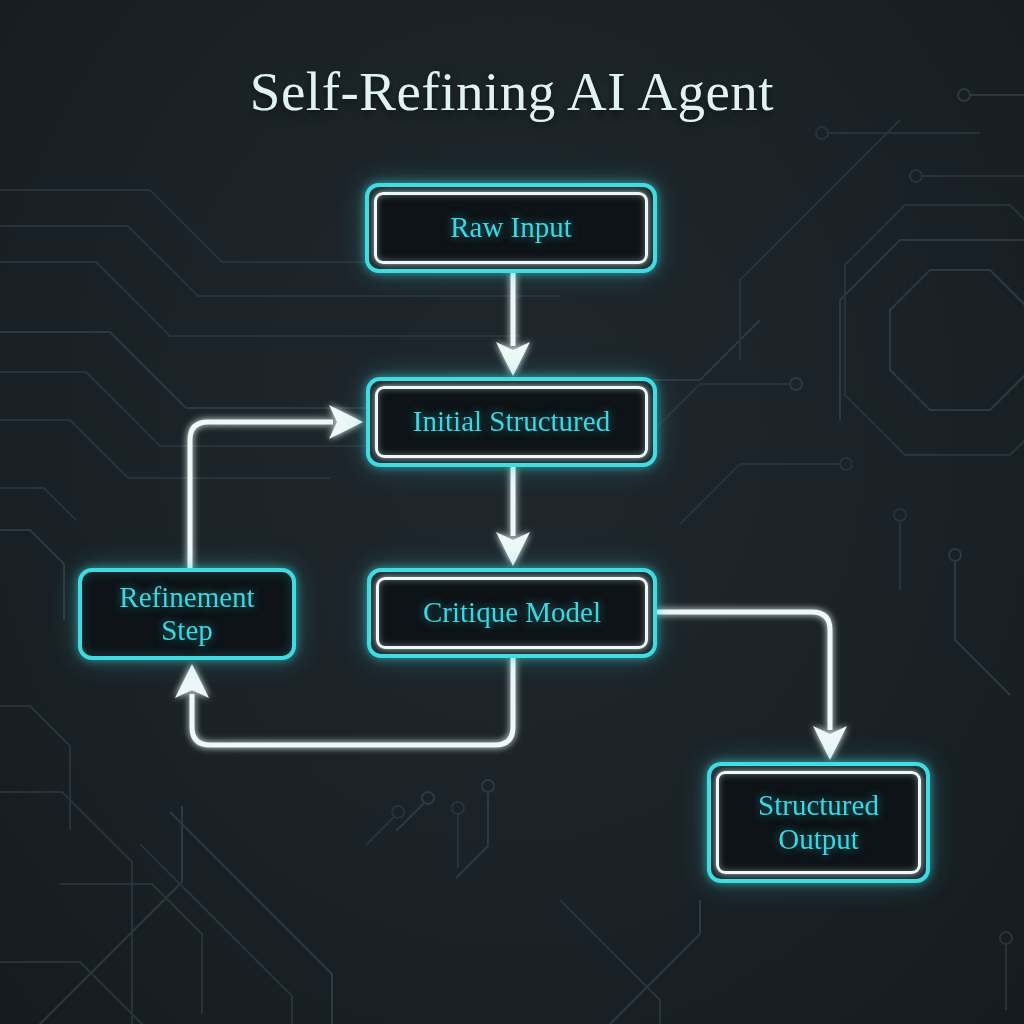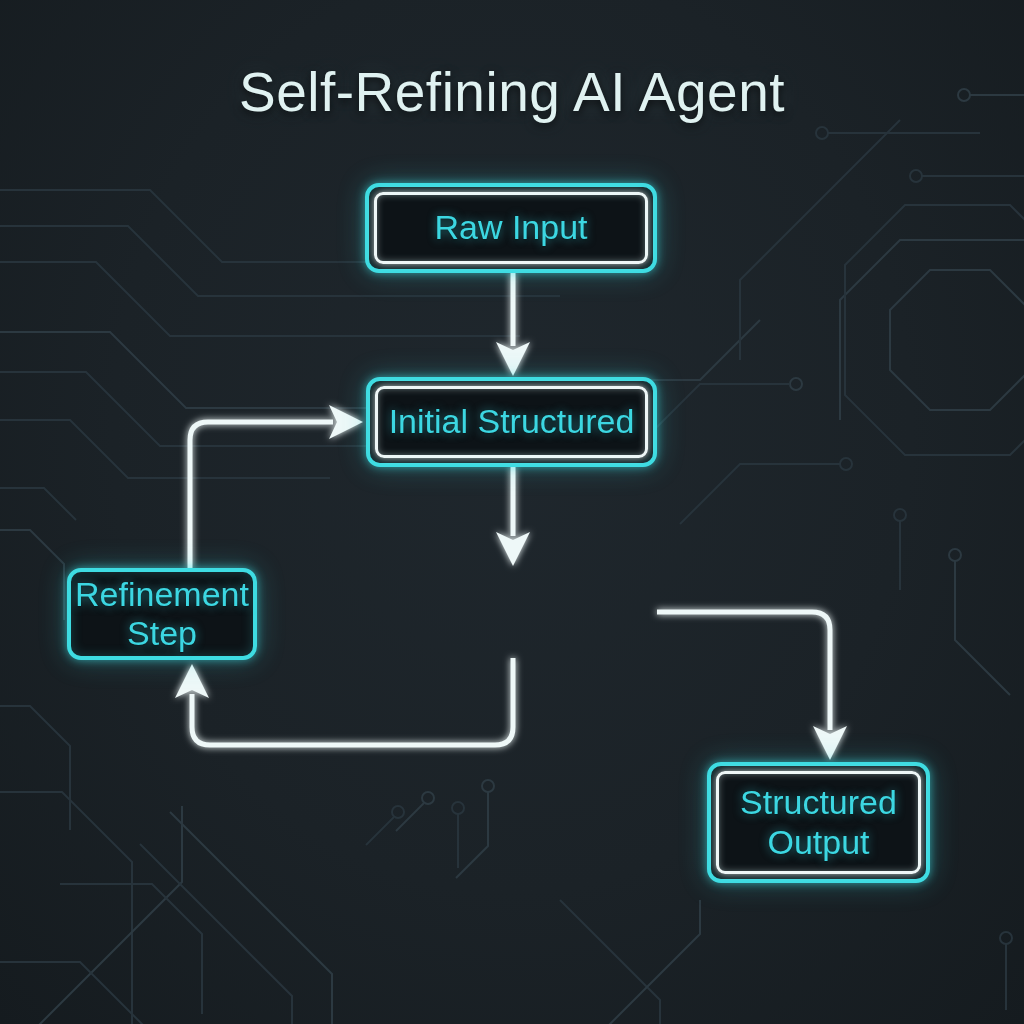--- a/index.html
+++ b/index.html
@@ -1,19 +1,19 @@
 <!DOCTYPE html>
 <html><head>
 <meta charset="utf-8">
 <style>
   html,body{margin:0;padding:0;background:#0e1318;}
   .stage{
     position:relative;width:1024px;height:1024px;overflow:hidden;
     background:radial-gradient(ellipse at 50% 42%, #1f272d 0%, #1b2227 55%, #151b1f 100%);
-    font-family:Liberation Sans, sans-serif;
+    font-family:Liberation Serif, serif;
   }
   .bg-svg,.conn-svg{position:absolute;left:0;top:0;width:1024px;height:1024px;}
   .title{
     position:absolute;left:0;top:62px;width:1024px;margin:0;
     text-align:center;font-size:55px;line-height:1.1;font-weight:500;
     color:#e0f2f1;letter-spacing:.5px;
     text-shadow:0 3px 8px rgba(0,0,0,.7),0 0 22px rgba(170,235,235,.14);
   }
   .node{
     position:absolute;box-sizing:border-box;border:4px solid #3edce2;border-radius:14px;
@@ -21,28 +21,28 @@
     box-shadow:0 0 10px rgba(62,220,226,.6),0 0 28px rgba(62,220,226,.28),inset 0 0 12px rgba(62,220,226,.22);
     display:flex;align-items:center;justify-content:center;
   }
   .node .inner{
     position:absolute;inset:5px;border:3px solid #eef7f7;border-radius:9px;
     box-shadow:0 0 7px rgba(240,255,255,.75),inset 0 0 7px rgba(240,255,255,.38);
     display:flex;align-items:center;justify-content:center;text-align:center;
   }
   .node.single .inner{border:none;box-shadow:none;}
   .label{
-    color:#3cd7e2;font-size:34px;font-weight:500;line-height:1.15;text-align:center;
+    color:#3cd7e2;font-size:29px;font-weight:500;line-height:1.15;text-align:center;
     text-shadow:0 0 10px rgba(60,215,226,.55),0 1px 2px rgba(0,0,0,.6);
   }
   .label.wrap{max-width:175px;}
   .node-raw{left:365px;top:183px;width:292px;height:90px;}
   .node-initial{left:366px;top:377px;width:291px;height:90px;}
   .node-critique{left:367px;top:568px;width:290px;height:90px;}
-  .node-refine{left:67px;top:568px;width:190px;height:92px;}
+  .node-refine{left:78px;top:568px;width:218px;height:92px;}
   .node-output{left:707px;top:762px;width:223px;height:121px;}
   .circuit{stroke:#27333b;stroke-width:2;fill:none;}
   .circuit.lt{stroke:#2c3941;}
   .flowline{stroke:#eef8f8;stroke-width:5;fill:none;stroke-linejoin:round;}
   .flowhead{fill:#eef8f8;stroke:none;}
 </style>
 </head>
 <body>
 
 <div class="stage">
@@ -145,20 +145,25 @@
       <span class="label">Raw Input</span>
     </div>
   </div>
 
   <div class="node node-initial">
     <div class="inner">
       <span class="label">Initial Structured</span>
     </div>
   </div>
 
+  <div class="node node-critique">
+    <div class="inner">
+      <span class="label">Critique Model</span>
+    </div>
+  </div>
 
   <div class="node single node-refine">
     <div class="inner">
       <span class="label wrap">Refinement Step</span>
     </div>
   </div>
 
   <div class="node node-output">
     <div class="inner">
       <span class="label wrap">Structured Output</span>

